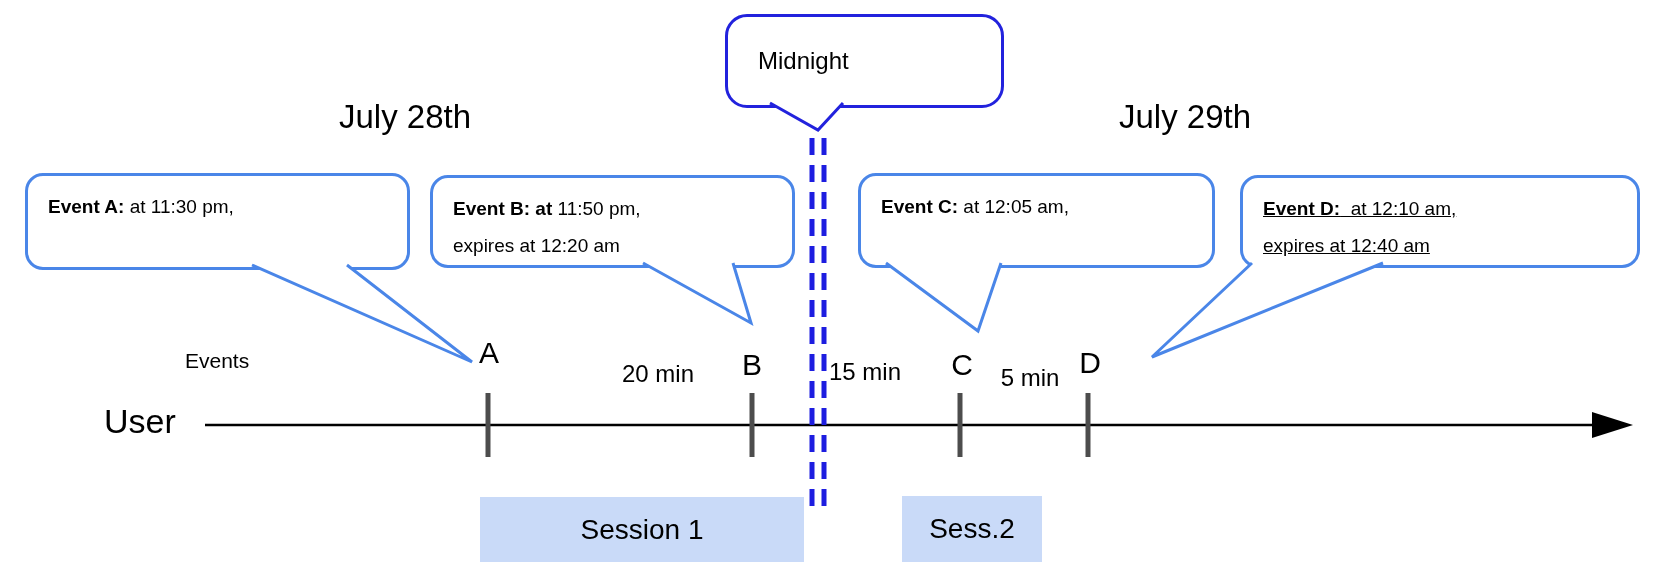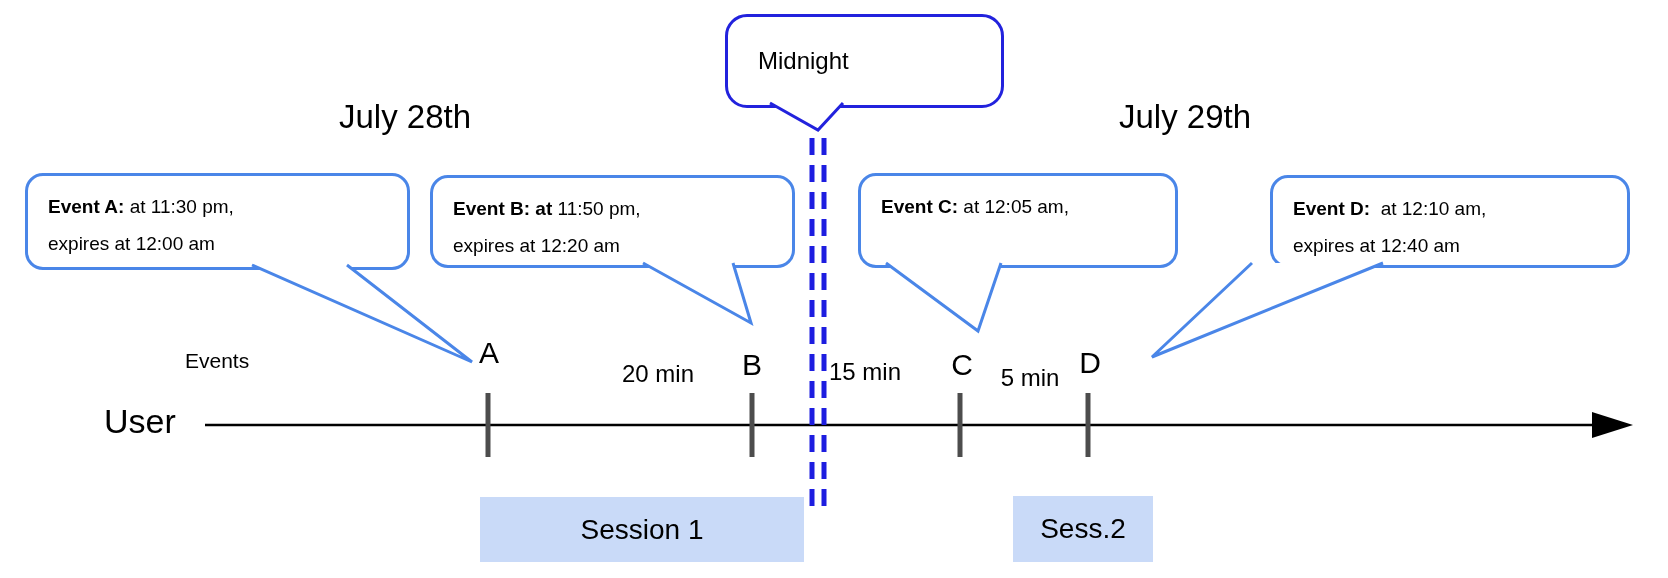--- a/index.html
+++ b/index.html
@@ -63,33 +63,32 @@
 
   <div class="abs date-label" style="left:280px; top:98px; width:250px;">July 28th</div>
   <div class="abs date-label" style="left:1060px; top:98px; width:250px;">July 29th</div>
 
   <div class="callout-midnight" style="left:725px; top:14px; width:279px; height:94px;">
     <span>Midnight</span>
   </div>
 
   <div class="callout" style="left:25px; top:173px; width:385px; height:97px;">
     <div class="line"><b>Event A:</b><span> at 11:30 pm,</span></div>
-    <div class="line">expires at 12:00 am</div>
   </div>
 
   <div class="callout" style="left:430px; top:175px; width:365px; height:93px;">
     <div class="line"><b>Event B: at</b><span> 11:50 pm,</span></div>
     <div class="line">expires at 12:20 am</div>
   </div>
 
-  <div class="callout" style="left:858px; top:173px; width:320px; height:95px;">
+  <div class="callout" style="left:858px; top:173px; width:357px; height:95px;">
     <div class="line"><b>Event C:</b><span> at 12:05 am,</span></div>
   </div>
 
-  <div class="callout" style="left:1270px; top:175px; width:360px; height:93px;">
+  <div class="callout" style="left:1240px; top:175px; width:400px; height:93px;text-decoration:underline;">
     <div class="line"><b>Event D:</b><span>  at 12:10 am,</span></div>
     <div class="line">expires at 12:40 am</div>
   </div>
 
   <svg class="layer overlay">
     <path class="tail mid" d="M 770 103 L 818 130 L 843 103"></path>
     <path class="tail" d="M 252 265 L 472 362 L 347 265"></path>
     <path class="tail" d="M 643 263 L 751 323 L 733 263"></path>
     <path class="tail" d="M 886 263 L 978 331 L 1001 263"></path>
     <path class="tail" d="M 1252 263 L 1152 357 L 1383 263"></path>
@@ -103,17 +102,17 @@
   <div class="abs tick-label" style="left:932px; top:348px;">C</div>
   <div class="abs tick-label" style="left:1060px; top:346px;">D</div>
 
   <div class="abs gap-label" style="left:598px; top:360px;">20 min</div>
   <div class="abs gap-label" style="left:805px; top:358px;">15 min</div>
   <div class="abs gap-label" style="left:970px; top:364px;">5 min</div>
 
   <div class="abs session-box" style="left:480px; top:497px; width:324px; height:65px;">
     <span>Session 1</span>
   </div>
-  <div class="abs session-box" style="left:1013px; top:496px; width:140px; height:66px;">
+  <div class="abs session-box" style="left:902px; top:496px; width:140px; height:66px;">
     <span>Sess.2</span>
   </div>
 
 </div>
 
 </body></html>

